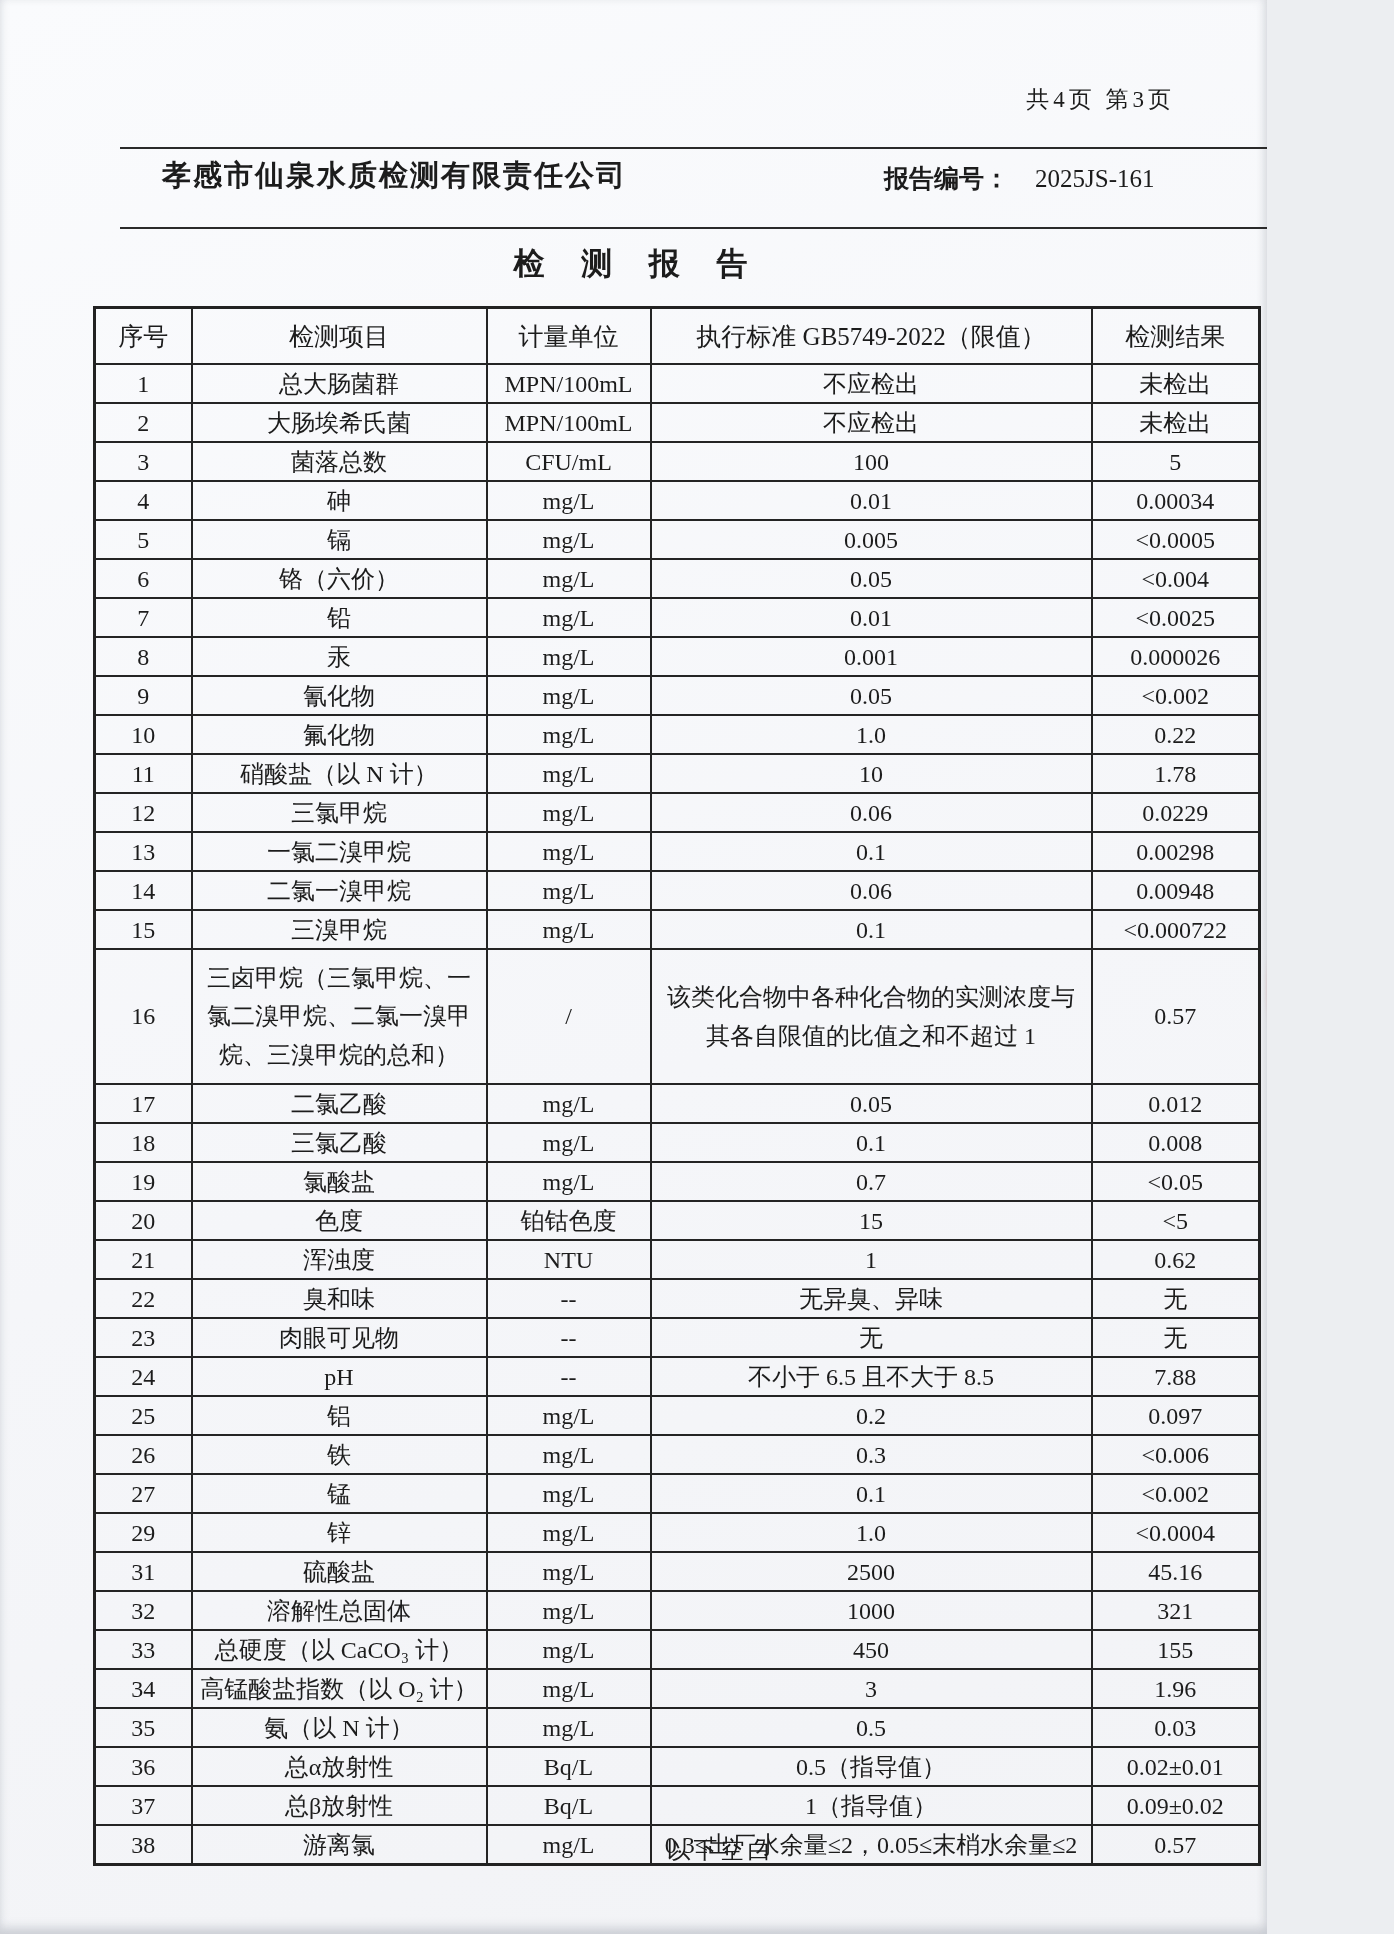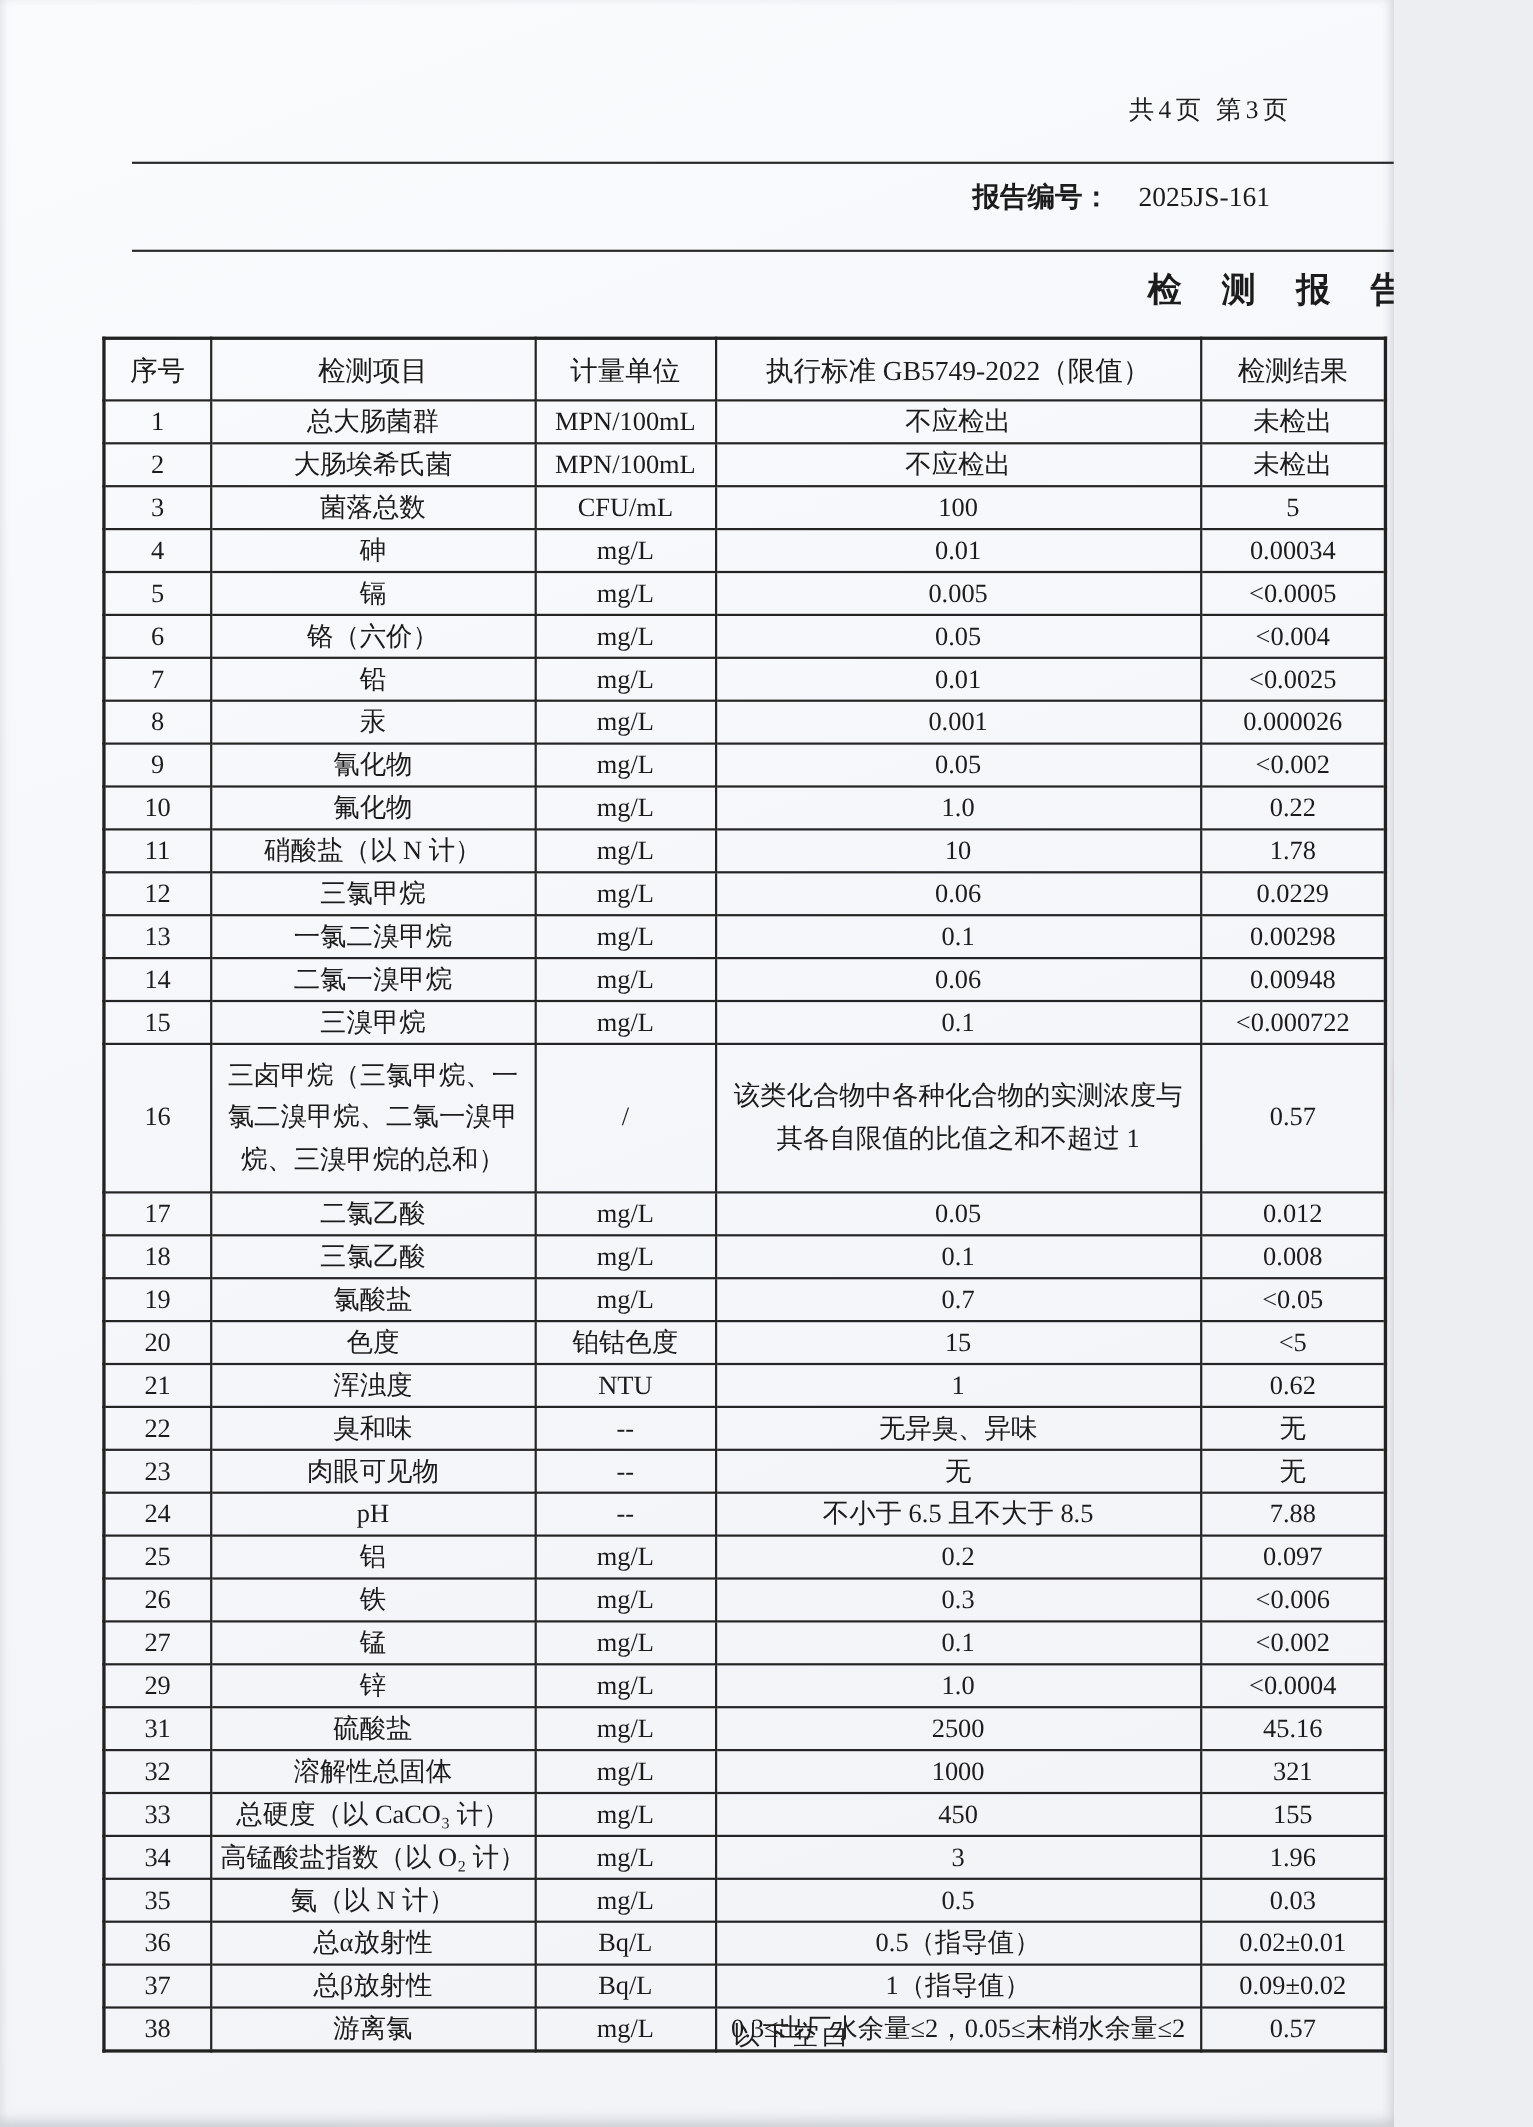--- a/index.html
+++ b/index.html
@@ -26,23 +26,23 @@
     font-family:"Liberation Sans","DejaVu Sans",sans-serif;
     font-weight:bold;font-size:29px;letter-spacing:2px;
   }
   .report-no{
     position:absolute;top:162px;left:884px;
     font-size:25px;display:flex;gap:26px;align-items:baseline;
   }
   .report-no .label{font-family:"Liberation Sans","DejaVu Sans",sans-serif;font-weight:bold;}
   .doc-title{
     position:absolute;top:243px;left:0;width:100%;
-    text-align:right;
+    text-align:center;
     font-family:"Liberation Sans","DejaVu Sans",sans-serif;
-    font-weight:bold;font-size:31px;word-spacing:16px;letter-spacing:6px;margin-left:16px;
+    font-weight:bold;font-size:31px;word-spacing:16px;letter-spacing:6px;
   }
   table.results{
     position:absolute;top:306px;left:93px;
     width:1165px;border-collapse:collapse;table-layout:fixed;
     border:3px solid #222;
     font-size:24px;
   }
   table.results col.c-no{width:97px;}
   table.results col.c-item{width:295px;}
   table.results col.c-unit{width:164px;}
@@ -94,20 +94,21 @@
 </style>
 </head>
 <body>
 
 <div class="page">
 
   <div class="page-info">共4页 第3页</div>
 
   <div class="rule rule-1"></div>
 
+  <div class="company">孝感市仙泉水质检测有限责任公司</div>
 
   <div class="report-no">
     <span class="label">报告编号：</span>
     <span class="value">2025JS-161</span>
   </div>
 
   <div class="rule rule-2"></div>
 
   <div class="doc-title">检 测 报 告</div>
 

